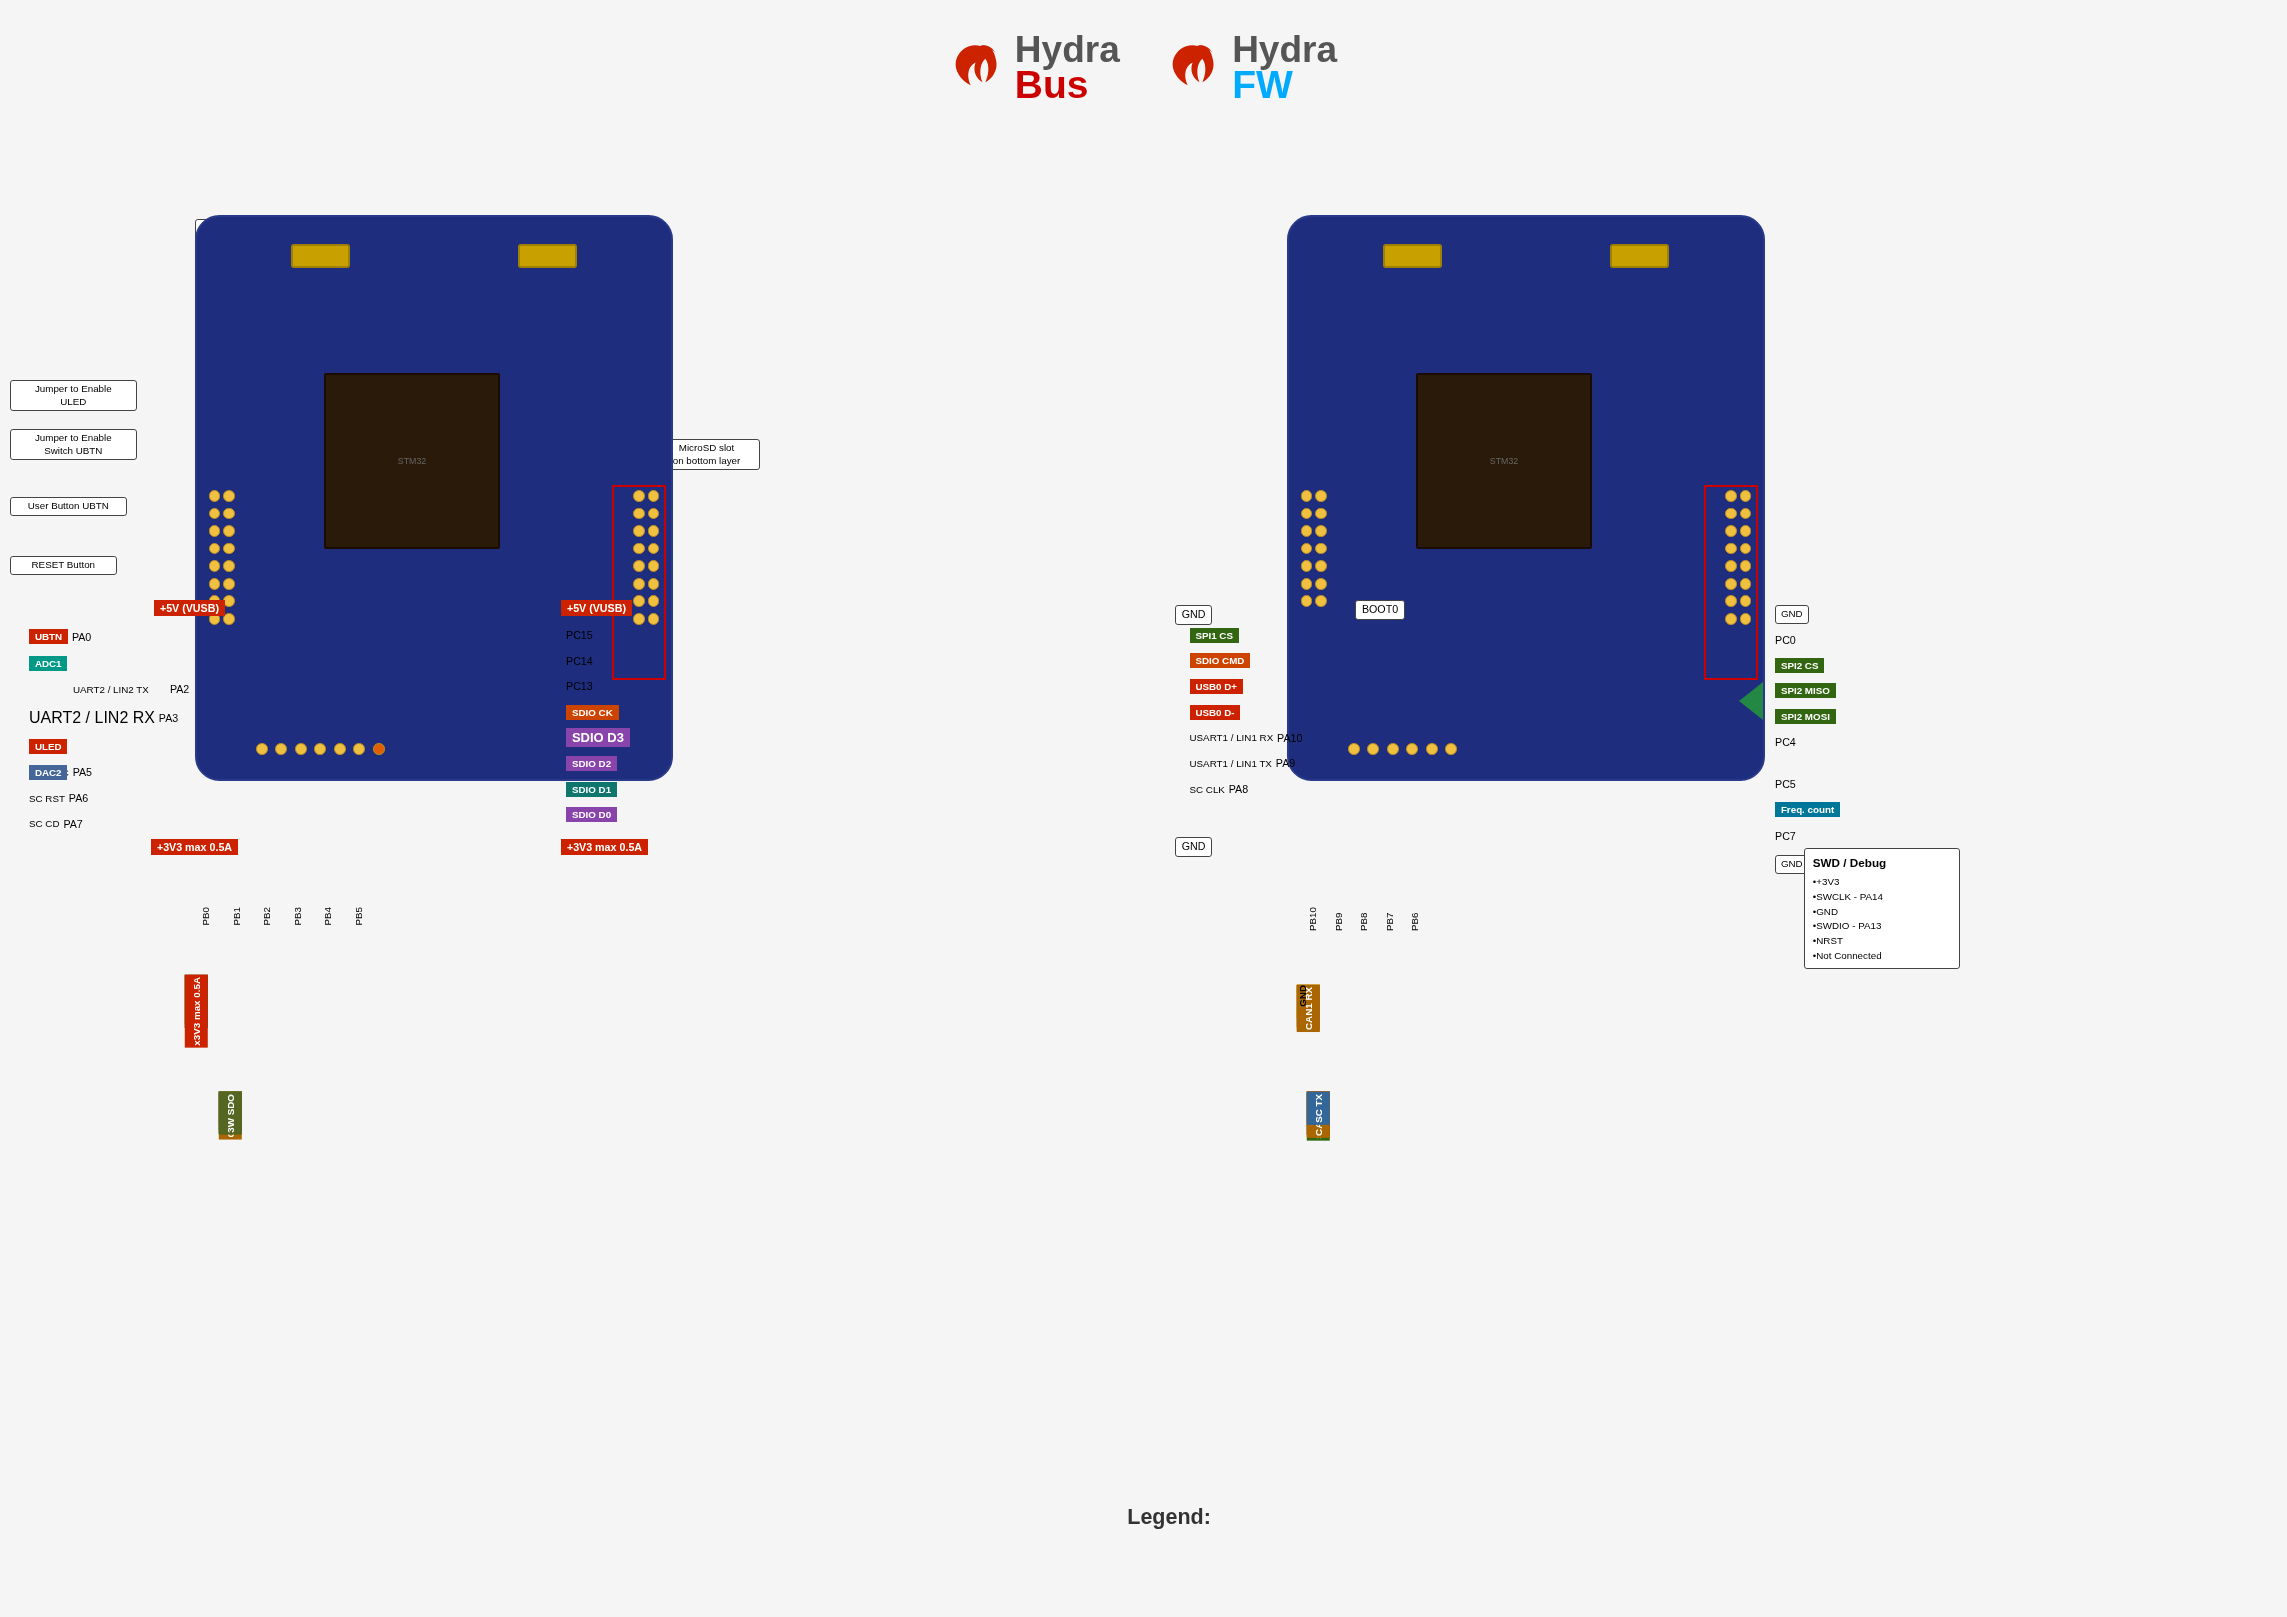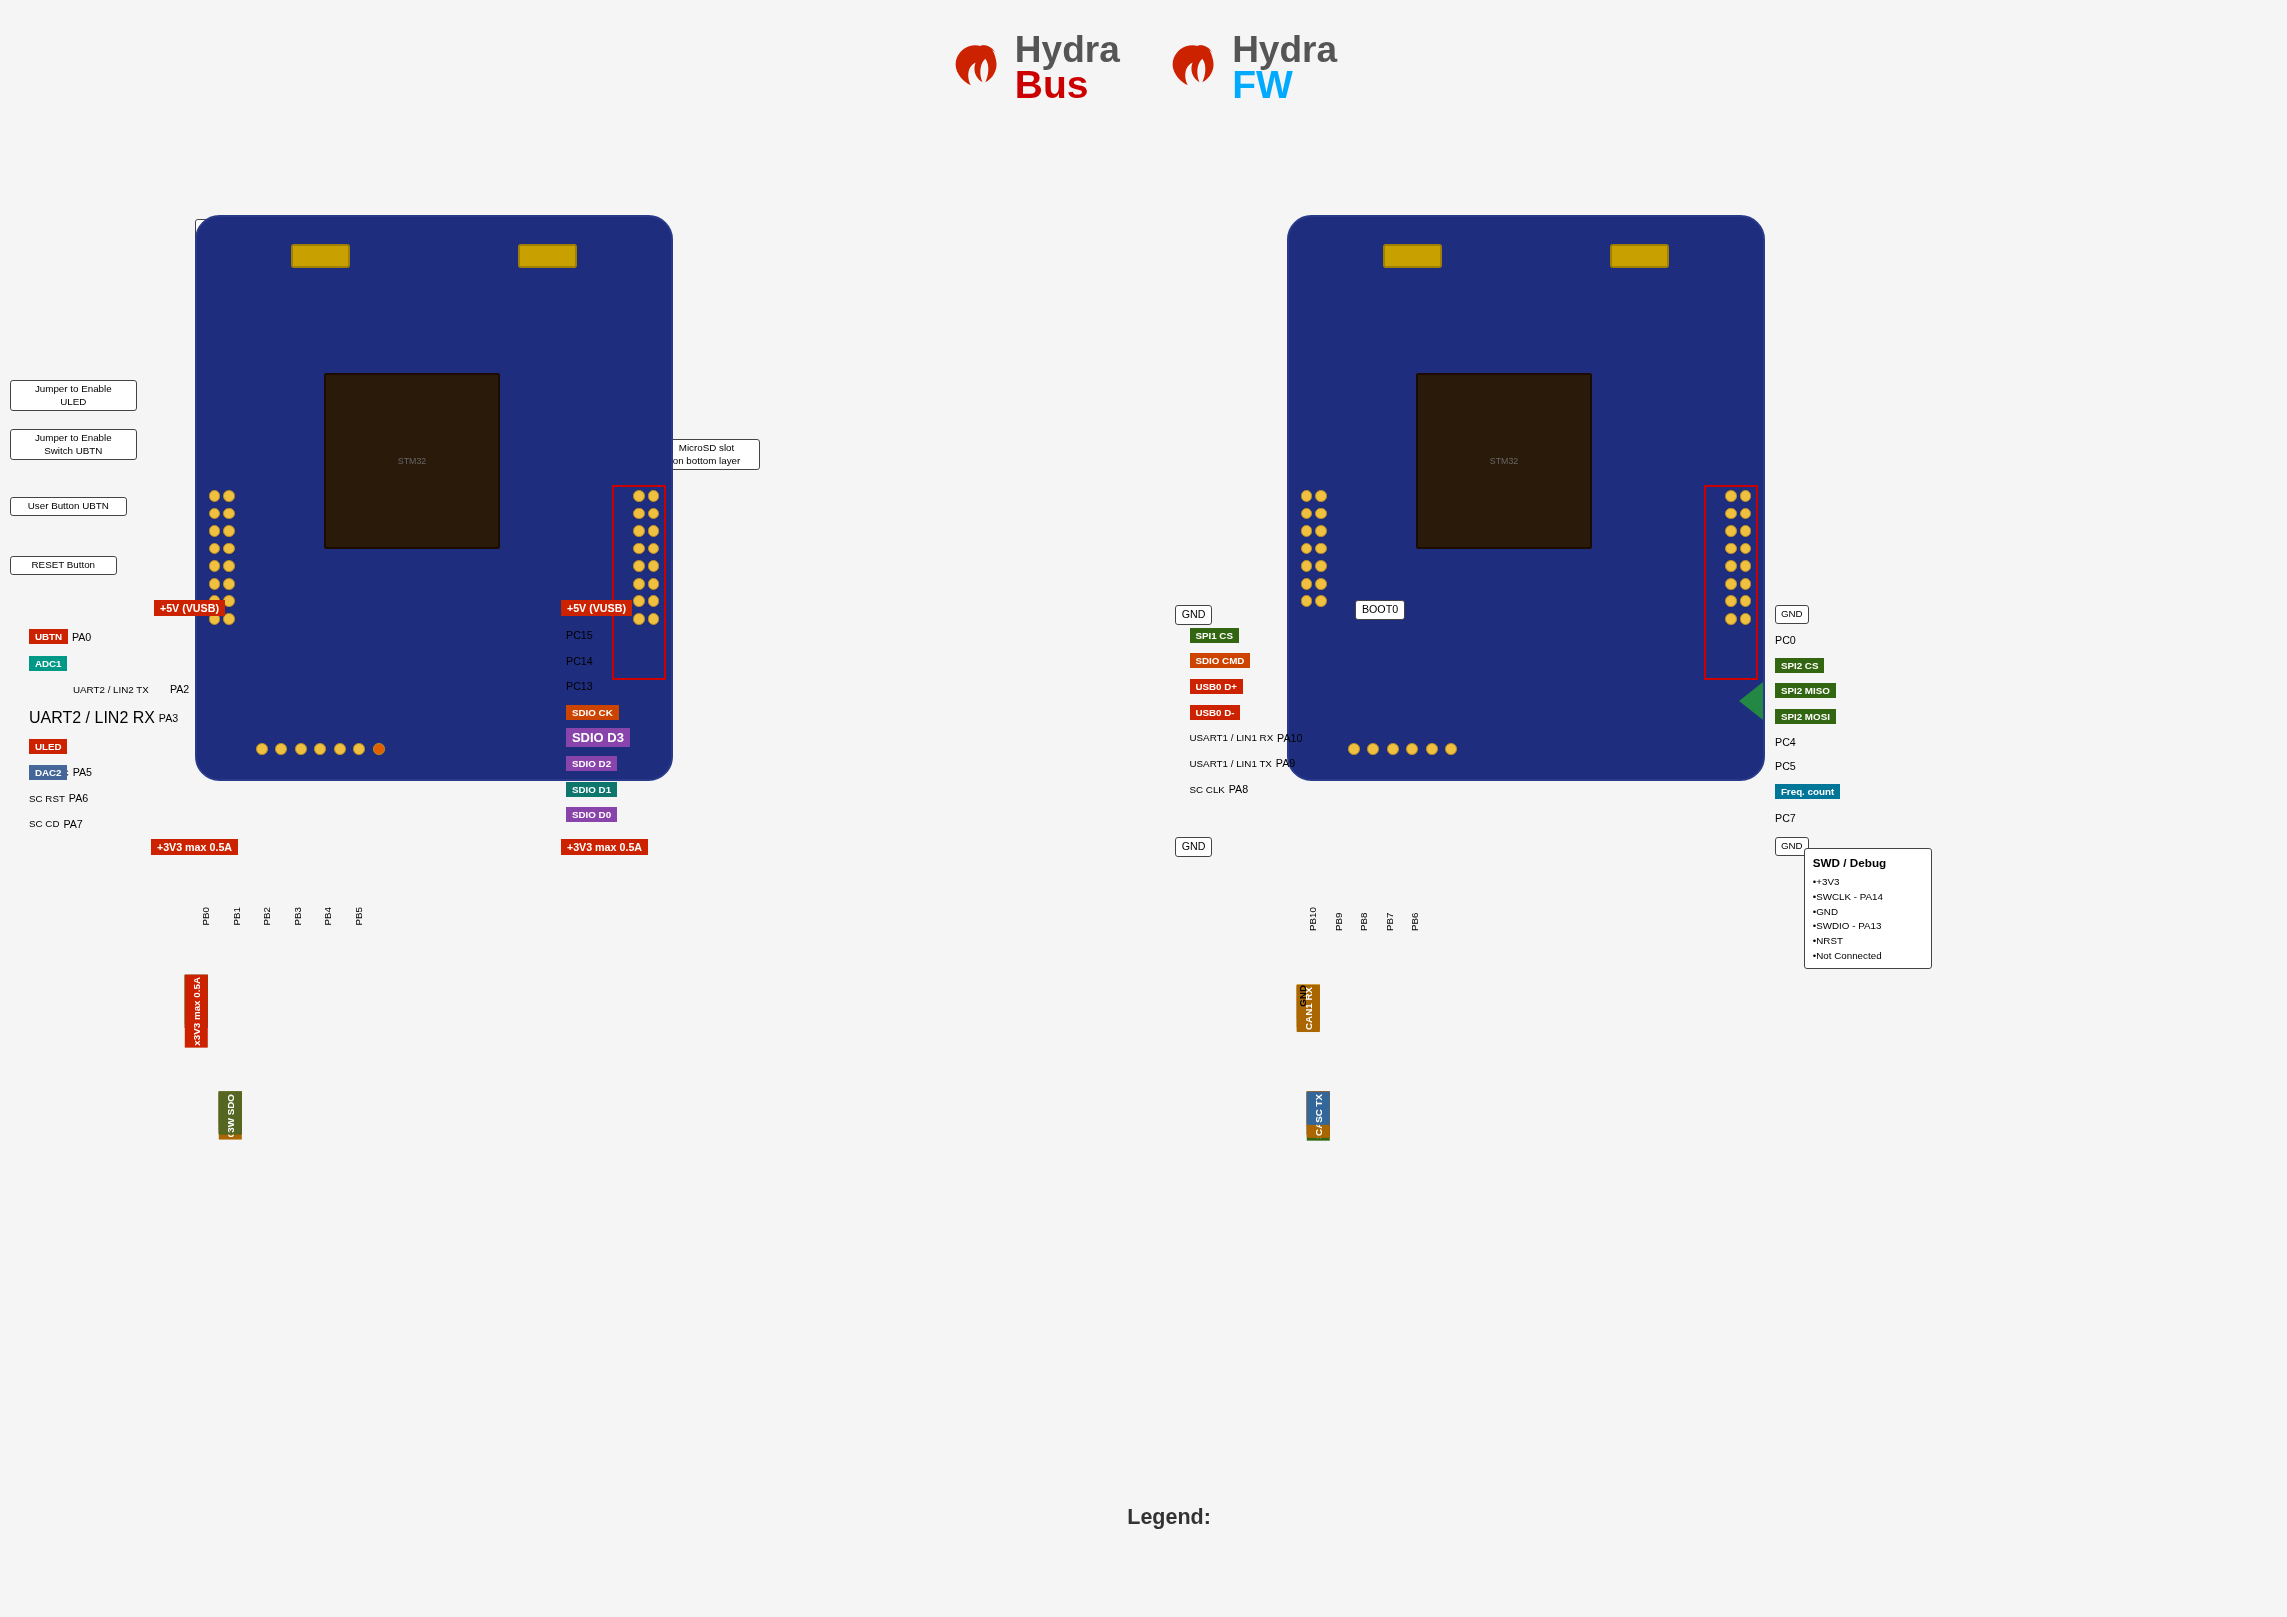--- a/index.html
+++ b/index.html
@@ -582,21 +582,21 @@
         <div class="badge" style="background:#336611; font-size:9.8px;">SPI2 CS</div>
       </div>
       <div style="display:flex; align-items:center; gap:3.9px; margin-bottom:13.7px;">
         <span style="font-size:10.7px;">PC2</span>
         <div class="badge" style="background:#336611; font-size:9.8px;">SPI2 MISO</div>
       </div>
       <div style="display:flex; align-items:center; gap:3.9px; margin-bottom:13.7px;">
         <span style="font-size:10.7px;">PC3</span>
         <div class="badge" style="background:#336611; font-size:9.8px;">SPI2 MOSI</div>
       </div>
-      <div style="display:flex; align-items:center; gap:3.9px; margin-bottom:12px;">
+      <div style="display:flex; align-items:center; gap:3.9px; margin-bottom:30px;">
         <span style="font-size:10.7px;">PC4</span>
       </div>
       <div style="display:flex; align-items:center; gap:3.9px; margin-bottom:13.7px;">
         <span style="font-size:10.7px;">PC5</span>
       </div>
       <div style="display:flex; align-items:center; gap:3.9px; margin-bottom:13.7px;">
         <span style="font-size:10.7px;">PC6</span>
         <div class="badge" style="background:#007799; font-size:9.8px;">Freq. count</div>
       </div>
       <div style="display:flex; align-items:center; gap:3.9px; margin-bottom:13.7px;">
@@ -626,21 +626,21 @@
 
     <div style="position:absolute; left:137px; top:1092px; display:flex; gap:9.8px;">
       <div class="badge" style="background:#336611; font-size:9.8px; writing-mode:vertical-rl; transform:rotate(180deg);">SPI2 SCK</div>
       <div class="badge" style="background:#996600; font-size:9.8px; writing-mode:vertical-rl; transform:rotate(180deg);">PWMI</div>
       <div class="badge" style="background:#993300; font-size:9.8px; writing-mode:vertical-rl; transform:rotate(180deg);">WEG D1</div>
       <div class="badge" style="background:#993300; font-size:9.8px; writing-mode:vertical-rl; transform:rotate(180deg);">WEG D0</div>
       <div class="badge" style="background:#aa6600; font-size:9.8px; writing-mode:vertical-rl; transform:rotate(180deg);">CAN2 TX</div>
       <div class="badge" style="background:#336699; font-size:9.8px; writing-mode:vertical-rl; transform:rotate(180deg);">SC TX</div>
     </div>
 
-    <div class="swd-box" style="left:634px; top:848px; width:128px;">
+    <div class="swd-box" style="left:634px; top:848px; width:156px;">
       <div style="font-size:11.7px; font-weight:bold; margin-bottom:3.9px;">SWD / Debug</div>
       <div style="font-size:9.8px;">•+3V3</div>
       <div style="font-size:9.8px;">•SWCLK - PA14</div>
       <div style="font-size:9.8px;">•GND</div>
       <div style="font-size:9.8px;">•SWDIO - PA13</div>
       <div style="font-size:9.8px;">•NRST</div>
       <div style="font-size:9.8px;">•Not Connected</div>
     </div>
 
   </div>

